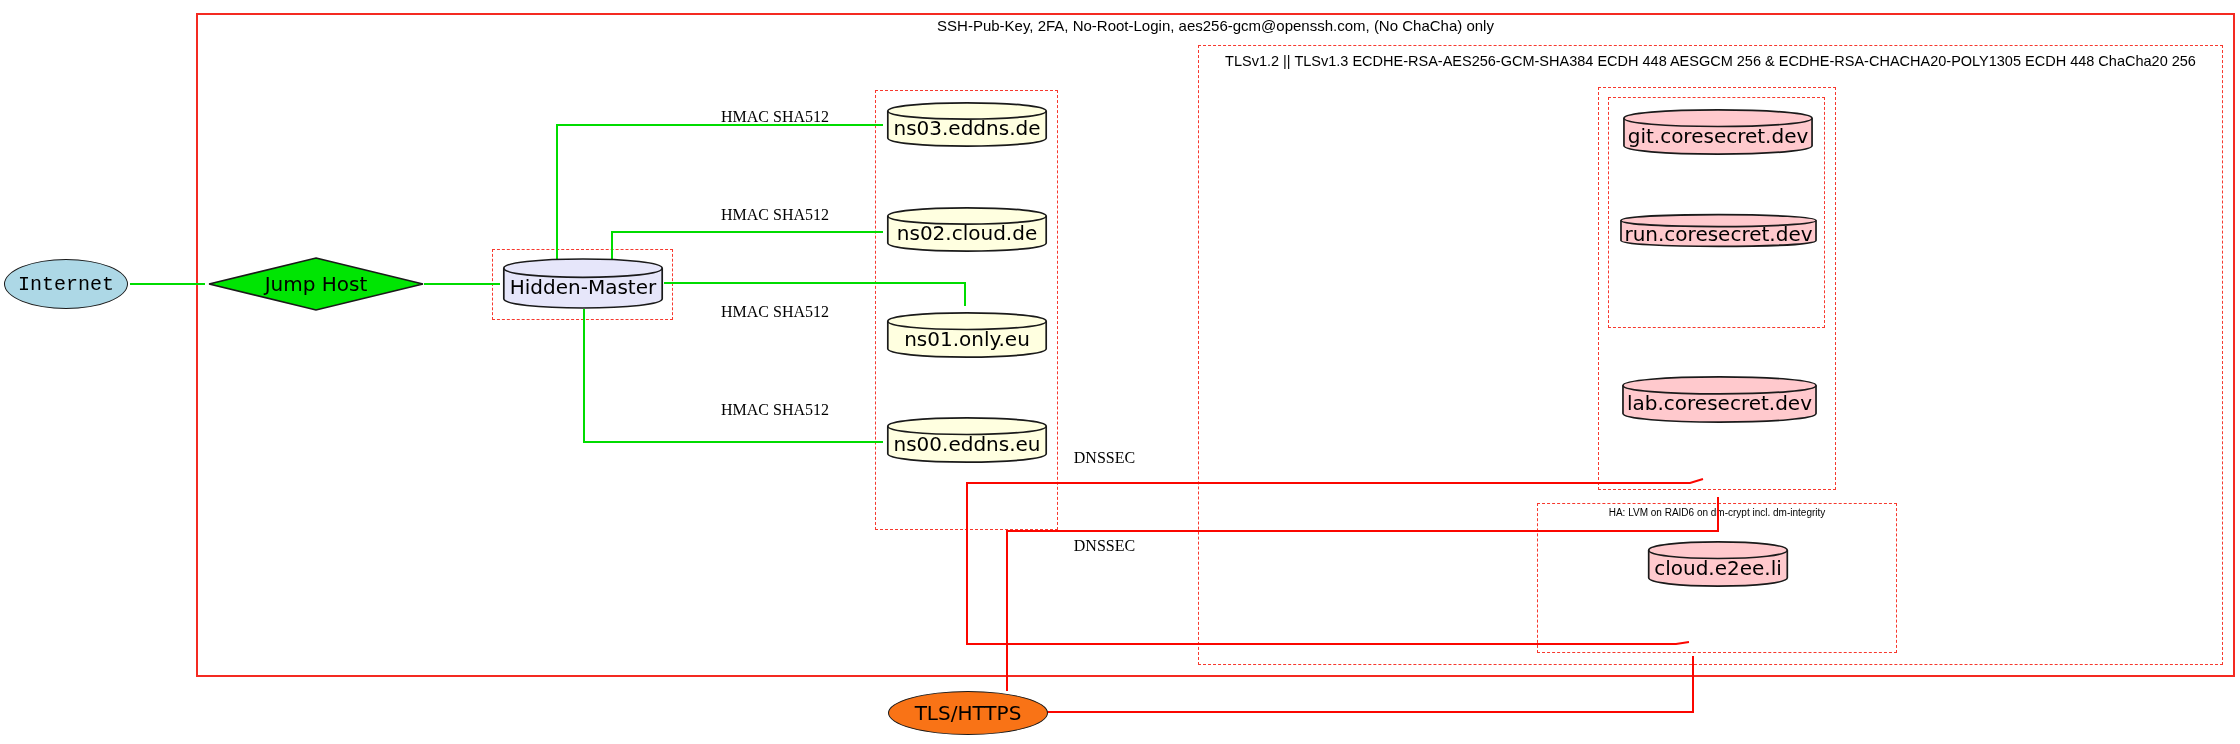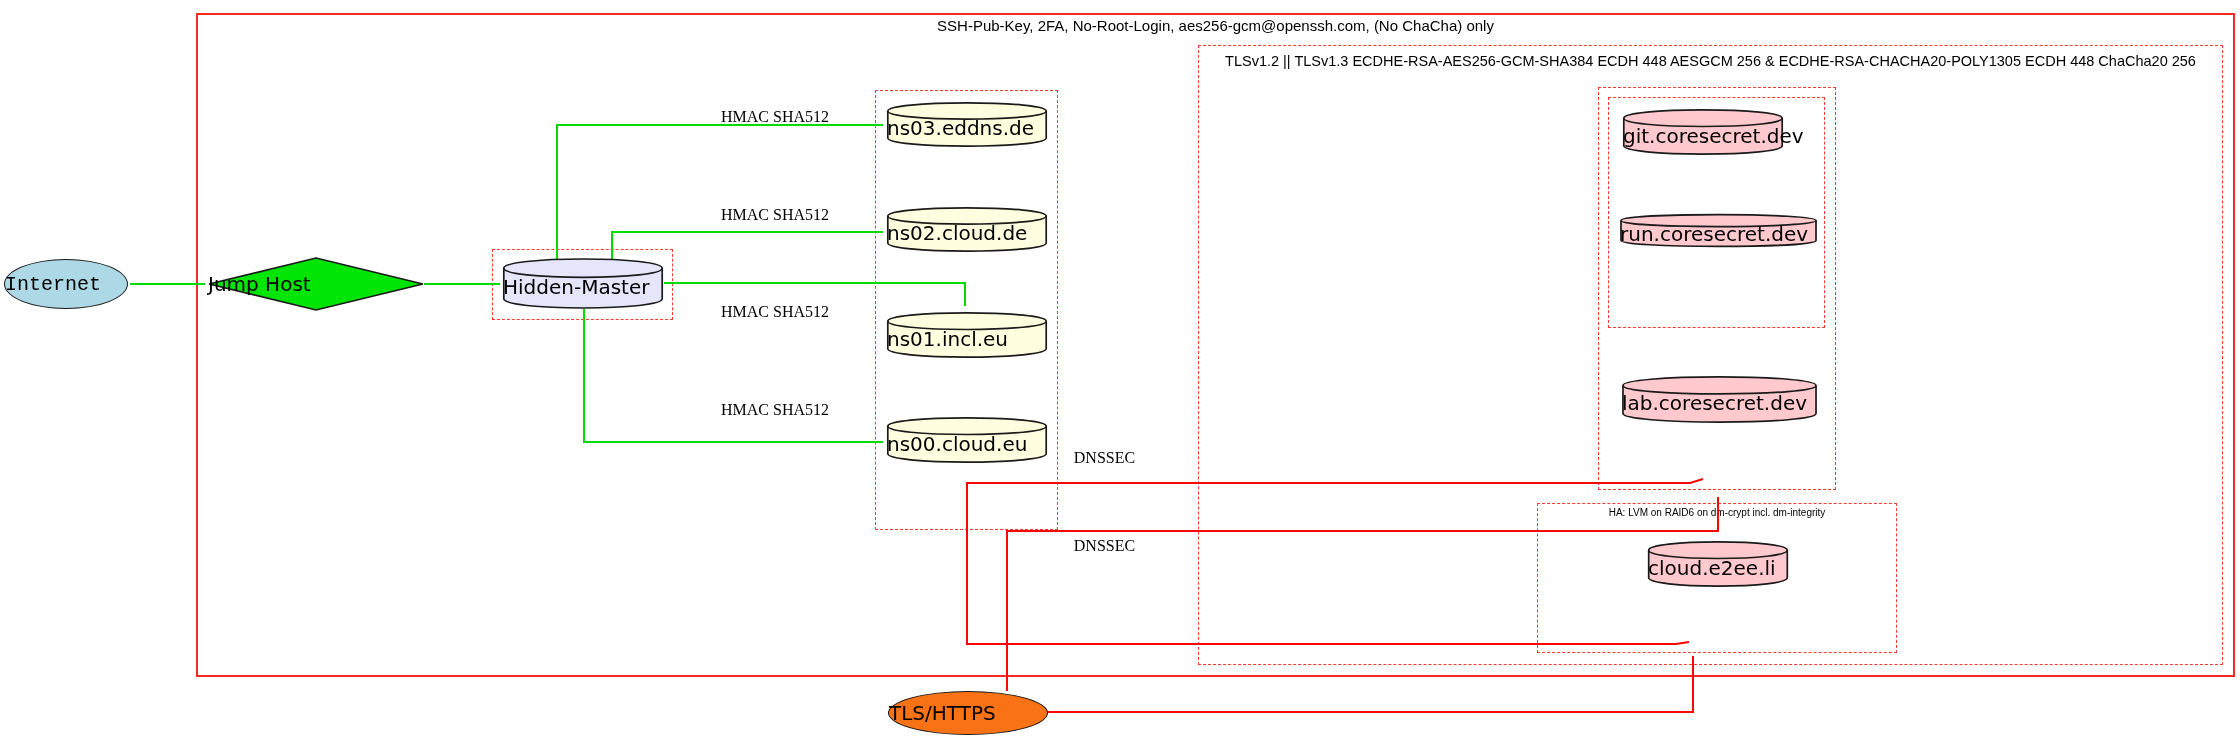--- a/index.html
+++ b/index.html
@@ -9,21 +9,21 @@
   .cluster{position:absolute;box-sizing:border-box;}
   .cluster.solid{border:2px solid #f42a21;}
   .cluster.dashed{border:1.8px dashed #f7392e;}
   .cluster-label{position:absolute;left:0;right:0;text-align:center;color:#000;
                  font-family:Liberation Sans, sans-serif;white-space:nowrap;}
   
   svg.edges{position:absolute;left:0;top:0;z-index:3;}
   svg.edges path{fill:none;}
   
   .node{position:absolute;box-sizing:border-box;display:flex;align-items:center;
-        justify-content:flex-start;z-index:4;}
+        justify-content:center;z-index:4;}
   .node .nlabel{font-size:20px;color:#000;white-space:nowrap;z-index:2;}
   .node.ellipse{border:1.6px solid #1a1a1a;border-radius:50%;}
   .node.shaped svg{position:absolute;left:0;top:0;width:100%;height:100%;overflow:visible;}
   .node.shaped svg path,.node.shaped svg polygon{stroke:#1a1a1a;stroke-width:1.7;
         vector-effect:non-scaling-stroke;}
   .node.cyl .nlabel{padding-top:7px;}
   
   .elabel{position:absolute;font-family:"Liberation Serif","DejaVu Serif",serif;
           font-size:16px;color:#000;white-space:nowrap;z-index:5;text-align:center;}
 </style>
@@ -115,32 +115,32 @@
       <path d="M1,10 C1,15.5 45,19 100,19 C155,19 199,15.5 199,10" fill="none"></path>
     </svg>
     <span class="nlabel">ns02.cloud.de</span>
   </div>
 
   <div class="node shaped cyl" style="left:887px;top:312px;width:160px;height:46px;">
     <svg viewBox="0 0 200 50" preserveAspectRatio="none">
       <path d="M1,10 C1,4.5 45,1 100,1 C155,1 199,4.5 199,10 L199,40 C199,45.5 155,49 100,49 C45,49 1,45.5 1,40 Z" fill="#ffffe0"></path>
       <path d="M1,10 C1,15.5 45,19 100,19 C155,19 199,15.5 199,10" fill="none"></path>
     </svg>
-    <span class="nlabel">ns01.incl.eu</span>
+    <span class="nlabel">ns01.only.eu</span>
   </div>
 
   <div class="node shaped cyl" style="left:887px;top:417px;width:160px;height:46px;">
     <svg viewBox="0 0 200 50" preserveAspectRatio="none">
       <path d="M1,10 C1,4.5 45,1 100,1 C155,1 199,4.5 199,10 L199,40 C199,45.5 155,49 100,49 C45,49 1,45.5 1,40 Z" fill="#ffffe0"></path>
       <path d="M1,10 C1,15.5 45,19 100,19 C155,19 199,15.5 199,10" fill="none"></path>
     </svg>
-    <span class="nlabel">ns00.cloud.eu</span>
+    <span class="nlabel">ns00.eddns.eu</span>
   </div>
 
-  <div class="node shaped cyl" style="left:1623px;top:109px;width:160px;height:46px;">
+  <div class="node shaped cyl" style="left:1623px;top:109px;width:190px;height:46px;">
     <svg viewBox="0 0 200 50" preserveAspectRatio="none">
       <path d="M1,10 C1,4.5 45,1 100,1 C155,1 199,4.5 199,10 L199,40 C199,45.5 155,49 100,49 C45,49 1,45.5 1,40 Z" fill="#ffc9cd"></path>
       <path d="M1,10 C1,15.5 45,19 100,19 C155,19 199,15.5 199,10" fill="none"></path>
     </svg>
     <span class="nlabel">git.coresecret.dev</span>
   </div>
 
   <div class="node shaped cyl" style="left:1620px;top:214px;width:197px;height:33px;">
     <svg viewBox="0 0 200 50" preserveAspectRatio="none">
       <path d="M1,10 C1,4.5 45,1 100,1 C155,1 199,4.5 199,10 L199,40 C199,45.5 155,49 100,49 C45,49 1,45.5 1,40 Z" fill="#ffc9cd"></path>

